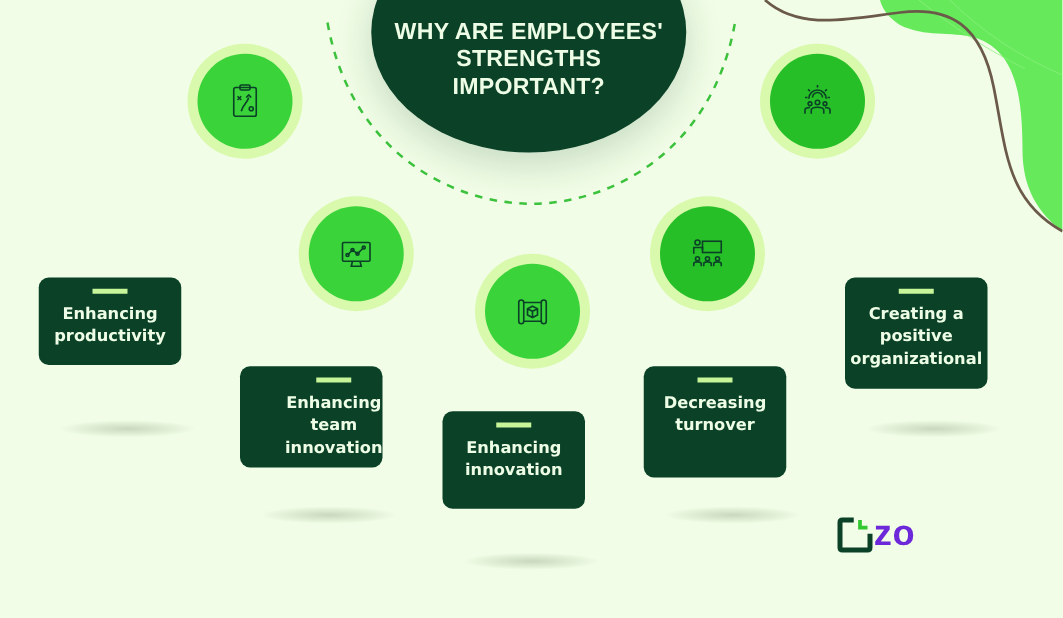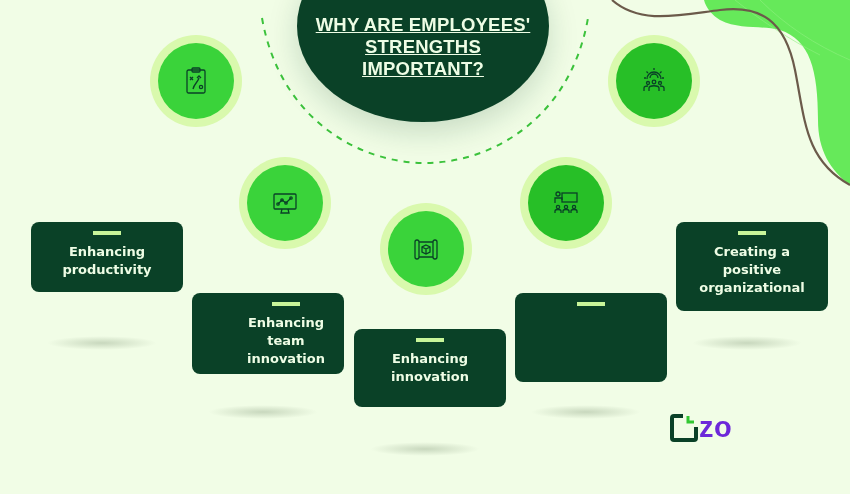--- a/index.html
+++ b/index.html
@@ -13,34 +13,34 @@
     position: absolute; left: 297px; top: -70px; width: 252px; height: 192px;
     border-radius: 50%; background: #0a4127;
     box-shadow: 0 10px 30px rgba(10,65,39,0.18);
   }
   .title-text {
     position: absolute; left: 297px; top: 14px; width: 252px;
     text-align: center; color: #eefde5; font-weight: bold;
     font-family: "Liberation Sans", sans-serif; font-size: 18.5px; line-height: 22px;
     letter-spacing: 0.2px;
   }
-  .title-text span { display: block; text-decoration: underline; }
+  .title-text span { display: block; }
   .node {
     position: absolute; width: 92px; height: 92px; border-radius: 50%;
     background: #d9f9ad;
   }
   .node .inner {
     position: absolute; left: 8px; top: 8px; width: 76px; height: 76px;
     border-radius: 50%; background: #3ad33a;
     display: flex; align-items: center; justify-content: center;
   }
   .node.dark .inner { background: #27bf27; }
   .node svg { width: 32px; height: 32px; }
   .card {
-    position: absolute; width: 152px; background: #0a4127; border-radius: 8px;
+    position: absolute; width: 114px; background: #0a4127; border-radius: 8px;
     color: #eefde5; text-align: center; font-weight: bold;
     font-size: 13px; line-height: 18px; box-sizing: border-box; padding-top: 9px;
   }
   .card .bar { width: 28px; height: 4px; background: #c8f59a; margin: 0 auto 8px auto; }
   .card .label span { display: block; }
   .shadow {
     position: absolute; width: 110px; height: 14px; border-radius: 50%;
     background: radial-gradient(ellipse at center, rgba(150,170,140,0.45) 0%, rgba(150,170,140,0) 70%);
   }
   .logo { position: absolute; left: 669px; top: 411px; display: flex; align-items: center; }
@@ -153,20 +153,24 @@
   <div class="bar"></div>
   <div class="label">
     <span>Enhancing</span>
     <span>innovation</span>
   </div>
 </div>
 <div class="shadow" style="left:370px; top:442px;"></div>
 
 <div class="card" style="left:515px; top:293px; height:89px;">
   <div class="bar"></div>
+  <div class="label">
+    <span>Decreasing</span>
+    <span>turnover</span>
+  </div>
 </div>
 <div class="shadow" style="left:531px; top:405px;"></div>
 
 <div class="card" style="left:676px; top:222px; height:89px;">
   <div class="bar"></div>
   <div class="label">
     <span>Creating a</span>
     <span>positive</span>
     <span>organizational</span>
   </div>

